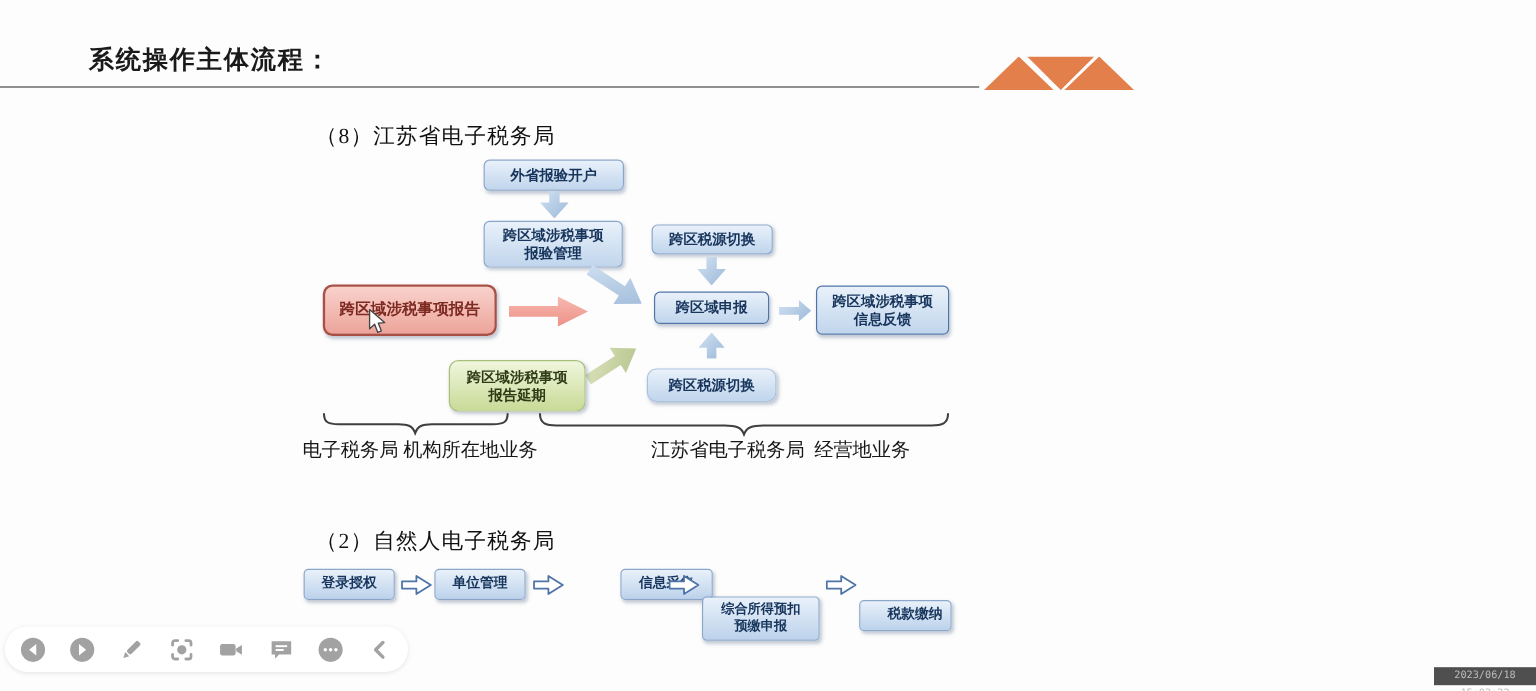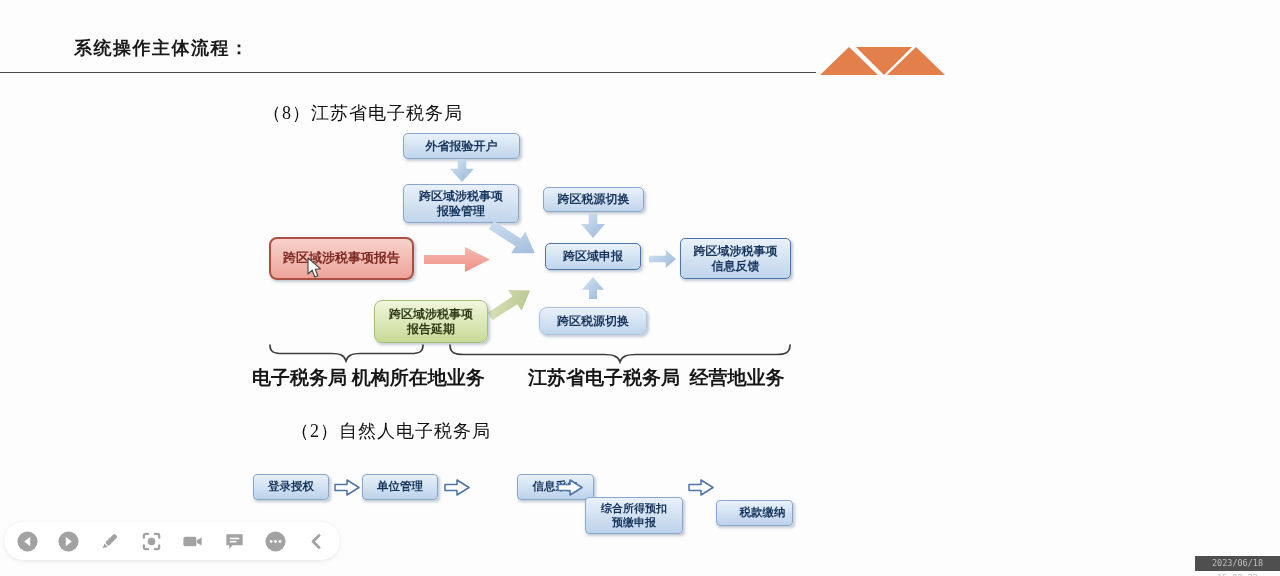--- a/index.html
+++ b/index.html
@@ -1,30 +1,30 @@
 <!DOCTYPE html>
 <html><head>
 <meta charset="utf-8">
 <style>
   * { margin:0; padding:0; box-sizing:border-box; }
   html,body { width:1280px; height:576px; overflow:hidden; }
   body { position:relative; background:#fdfdfd; font-family:"Liberation Sans", sans-serif; }
 
   
-  .page-title { position:absolute; left:74px; top:36px; font-size:18px; font-weight:bold;
+  .page-title { position:absolute; left:74px; top:36px; font-size:21px; font-weight:bold;
                 color:#1a1a1a; letter-spacing:1.5px; }
   .title-underline { position:absolute; left:0; top:72px; width:816px; height:0;
                      border-top:1.6px solid #4a4a4a; }
   .logo { position:absolute; left:820px; top:47px; }
 
   
   .sec-heading { position:absolute; font-family:"Liberation Serif", serif; font-size:18px;
                  color:#111; letter-spacing:1px; }
   #sec1-heading { left:263px; top:101px; }
-  #sec2-heading { left:263px; top:419px;margin-left:28px; }
+  #sec2-heading { left:263px; top:439px; }
 
   
   .fbox { position:absolute; display:flex; align-items:center; justify-content:center;
           text-align:center; font-weight:bold; white-space:pre-line; line-height:1.25;
           border-radius:5px; box-shadow:1.5px 2px 3px rgba(90,110,140,.35); }
   .bbox { background:linear-gradient(180deg,#e9f1fa 0%,#c0d5ec 100%);
           border:1px solid #8aa6c9; color:#17355c; font-size:12px; }
   .bbox-strong { border:1.6px solid #4f74a8; }
   .bbox-soft { border:1px solid #a9c2de; border-radius:8px; }
   .rbox { background:linear-gradient(180deg,#f8d2cc 0%,#eda49a 100%);
@@ -55,22 +55,22 @@
   #arr-pink   { left:424px; top:247px; width:66px; height:25px; }
   #arr-diag-blue  { left:487px; top:226px; width:52px; height:26px; transform:rotate(33deg); }
   #arr-small-blue { left:649px; top:250px; width:27px; height:18px; }
   #arr-up     { left:582px; top:277px; width:22px; height:22px; }
   #arr-diag-green { left:486px; top:291px; width:48px; height:25px; transform:rotate(-33deg); }
 
   
   .brace { position:absolute; }
   #brace-left  { left:268px; top:344px; }
   #brace-right { left:448px; top:344px; }
-  .brace-label { position:absolute; font-family:"Liberation Serif", serif; font-weight:bold;
-                 font-size:19px; color:#161616; white-space:pre; text-align:center; }
+  .brace-label { position:absolute; font-family:"Liberation Serif", serif; font-weight:normal;
+                 font-size:16px; color:#161616; white-space:pre; text-align:center; }
   #label-left  { left:252px; top:365px; width:172px; }
   #label-right { left:528px; top:365px; width:245px; }
 
   
   .s2box { position:absolute; display:flex; align-items:center; justify-content:center;
            text-align:center; font-weight:bold; white-space:pre-line; line-height:1.2;
            background:linear-gradient(180deg,#e9f1fa 0%,#bcd2eb 100%);
            border:1px solid #8aa6c9; border-radius:4px; color:#17355c; font-size:11.5px;
            box-shadow:1.5px 2px 3px rgba(90,110,140,.35); }
   #s2-0 { left:253px; top:474px; width:76px; height:26px; }

